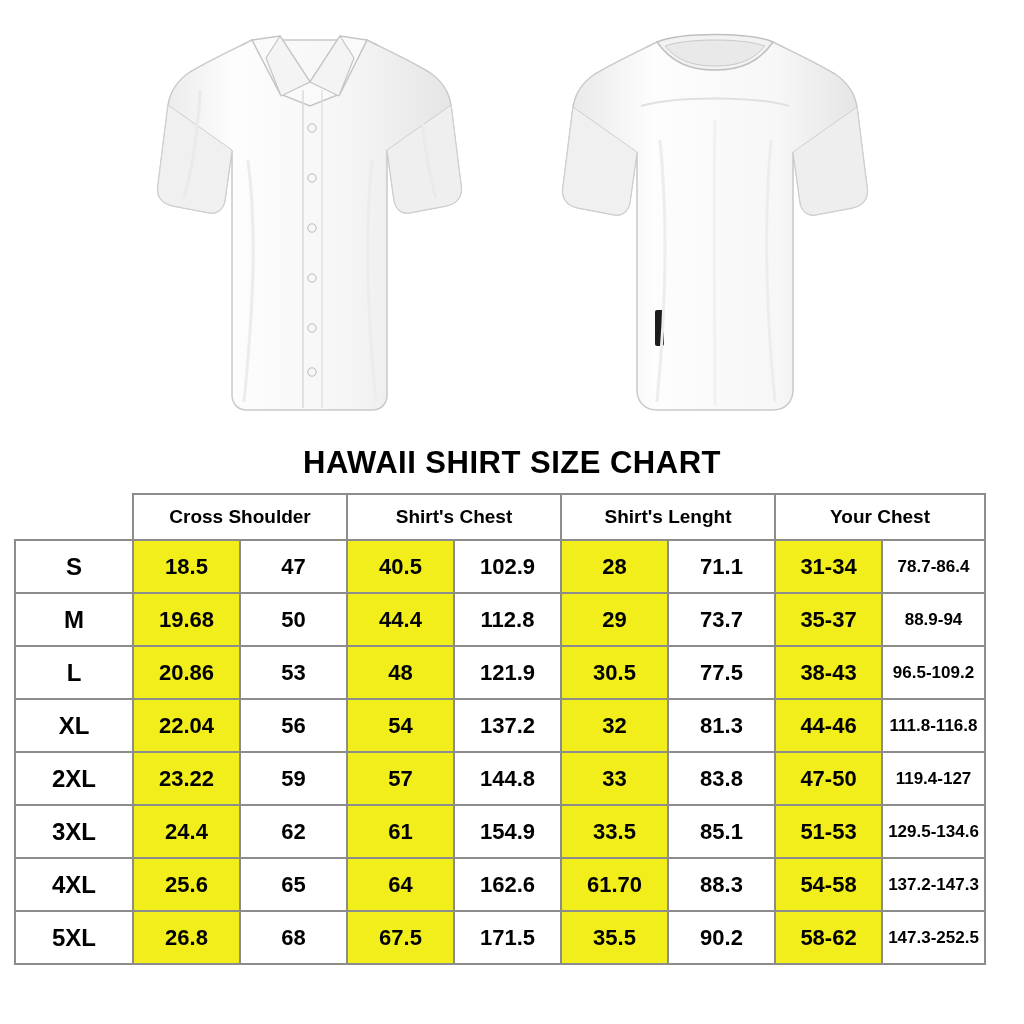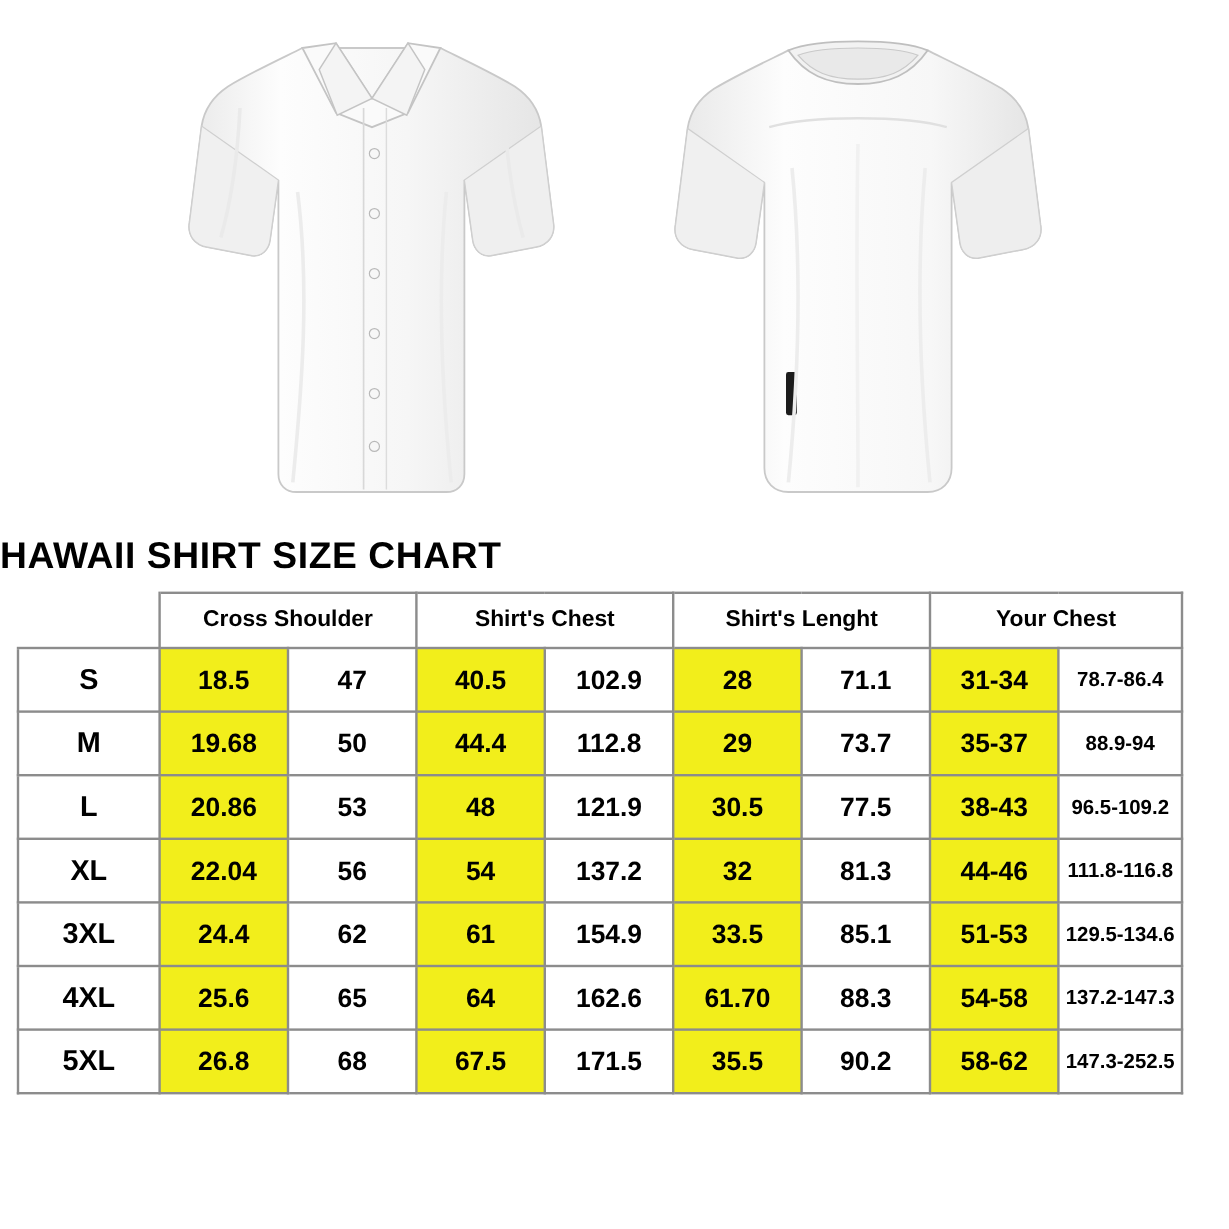--- a/index.html
+++ b/index.html
@@ -32,21 +32,21 @@
   .shirt-wrap {
     position: absolute;
     top: 10px;
   }
   .shirt-front-wrap { left: 140px; width: 340px; height: 420px; }
   .shirt-back-wrap  { left: 545px; width: 340px; height: 420px; }
 
   .shirt-svg { display: block; }
 
   .title {
-    text-align: left;
+    text-align: center;
     font-size: 31px;
     font-weight: bold;
     letter-spacing: 0.5px;
     margin: 0 0 12px 0;
     font-family: "Liberation Sans", sans-serif;
   }
 
   
   .table-area {
     padding: 0 14px;
@@ -235,20 +235,31 @@
           <td class="row-cell yellow">22.04</td>
           <td class="row-cell white">56</td>
           <td class="row-cell yellow">54</td>
           <td class="row-cell white">137.2</td>
           <td class="row-cell yellow">32</td>
           <td class="row-cell white">81.3</td>
           <td class="row-cell yellow">44-46</td>
           <td class="row-cell white small-val">111.8-116.8</td>
         </tr>
 
+        <tr>
+          <td class="row-cell row-size white">2XL</td>
+          <td class="row-cell yellow">23.22</td>
+          <td class="row-cell white">59</td>
+          <td class="row-cell yellow">57</td>
+          <td class="row-cell white">144.8</td>
+          <td class="row-cell yellow">33</td>
+          <td class="row-cell white">83.8</td>
+          <td class="row-cell yellow">47-50</td>
+          <td class="row-cell white small-val">119.4-127</td>
+        </tr>
 
         <tr>
           <td class="row-cell row-size white">3XL</td>
           <td class="row-cell yellow">24.4</td>
           <td class="row-cell white">62</td>
           <td class="row-cell yellow">61</td>
           <td class="row-cell white">154.9</td>
           <td class="row-cell yellow">33.5</td>
           <td class="row-cell white">85.1</td>
           <td class="row-cell yellow">51-53</td>

